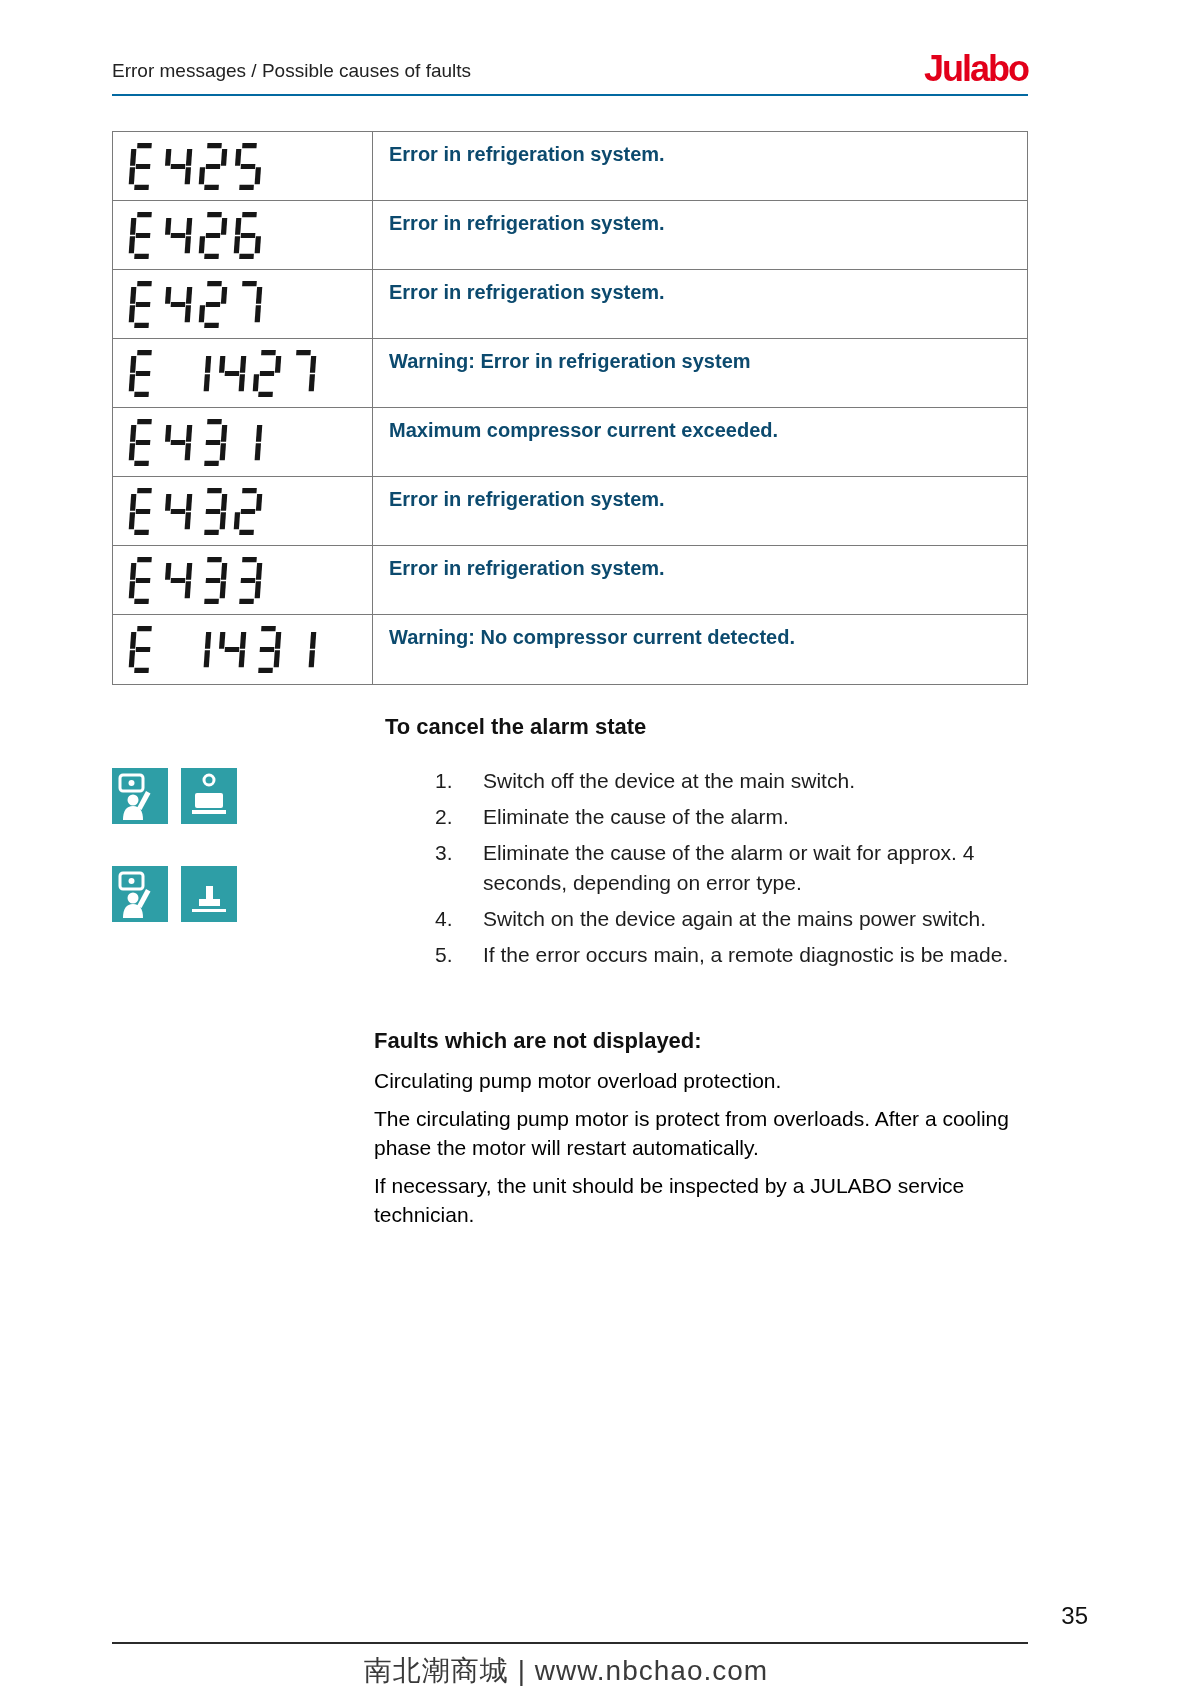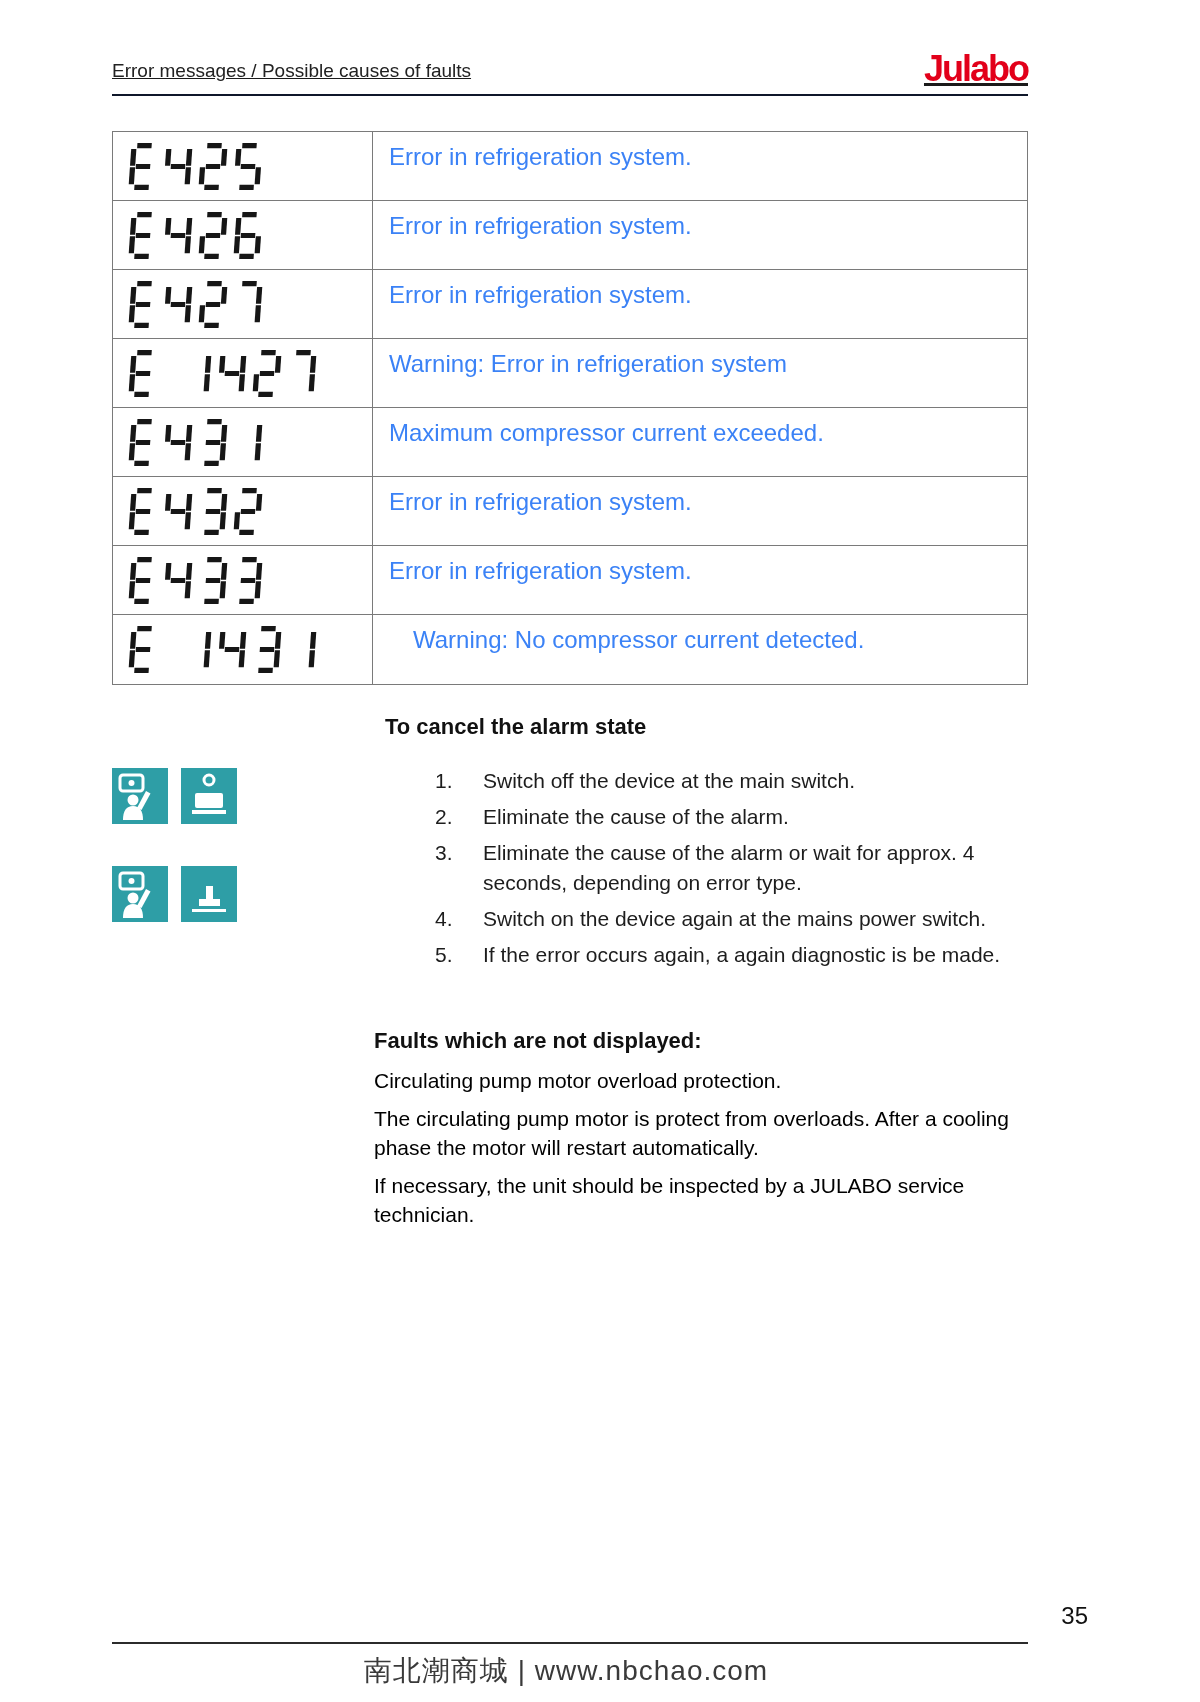--- a/index.html
+++ b/index.html
@@ -3,40 +3,40 @@
 <meta charset="utf-8">
 <style>
   html,body { margin:0; padding:0; background:#ffffff; }
   .page {
     position:relative; width:1200px; height:1702px; background:#fff;
     font-family:"Liberation Sans", sans-serif; color:#1a1a1a; overflow:hidden;
   }
   
   .header {
     position:absolute; left:112px; top:36px; width:916px; height:60px;
-    border-bottom:2px solid #0f172a; box-sizing:border-box;
-    display:flex; justify-content:space-between; align-items:flex-end; padding-bottom:8px;text-decoration:underline;
+    border-bottom:2px solid #0369a1; box-sizing:border-box;
+    display:flex; justify-content:space-between; align-items:flex-end; padding-bottom:8px;
   }
   .header-title { font-size:19px; color:#222; padding-bottom:4px; }
   .logo {
     font-size:36px; font-weight:bold; color:var(--logo-red,#e2001a);
     letter-spacing:-2px; line-height:0.95;margin-top:16px;
   }
   
   .error-table {
     position:absolute; left:112px; top:131px; width:916px;
     border:1px solid #7a7a7a; box-sizing:border-box; background:#fff;
   }
   .t-row { display:flex; height:69px; border-bottom:1px solid #7a7a7a; box-sizing:border-box; }
-  .t-row:last-child { border-bottom:none;gap:24px; }
+  .t-row:last-child { border-bottom:none; }
   .cell-code {
     width:260px; flex-shrink:0; border-right:1px solid #7a7a7a; box-sizing:border-box;
     display:flex; align-items:center; padding-left:16px;
   }
-  .cell-desc { flex:1; padding:11px 14px 0 16px; font-size:24px; color:#3b82f6; }
+  .cell-desc { flex:1; padding:11px 14px 0 16px; font-size:20px; color:#0c4a6e;font-weight:bold; }
   .seg-code { display:flex; gap:7px; transform:skewX(-4deg); align-items:flex-end; }
   .seg-char { display:block; }
   .seg-space { display:inline-block; width:12px; }
   
   .alarm-section { position:absolute; left:112px; top:714px; width:980px; }
   .alarm-title { margin:0 0 0 273px; font-size:22px; font-weight:bold; color:#111; }
   .alarm-steps { margin:26px 0 0 323px; }
   .step { display:flex; margin-bottom:6px; font-size:21px; line-height:30px; color:#1d1d1d; }
   .step-num { width:48px; flex-shrink:0; }
   .step-text { width:560px; }
@@ -395,21 +395,21 @@
         <div class="step">
           <span class="step-num">3.</span>
           <span class="step-text">Eliminate the cause of the alarm or wait for approx. 4 seconds, depending on error type.</span>
         </div>
         <div class="step">
           <span class="step-num">4.</span>
           <span class="step-text">Switch on the device again at the mains power switch.</span>
         </div>
         <div class="step">
           <span class="step-num">5.</span>
-          <span class="step-text">If the error occurs again, a again diagnostic is be made.</span>
+          <span class="step-text">If the error occurs main, a remote diagnostic is be made.</span>
         </div>
       </div>
   </div>
 
   <div class="faults-section">
     <div class="faults-title">Faults which are not displayed:</div>
     <div class="faults-paragraphs">
         <p>Circulating pump motor overload protection.</p>
         <p>The circulating pump motor is protect from overloads. After a cooling phase the motor will restart automatically.</p>
         <p>If necessary, the unit should be inspected by a JULABO service technician.</p>

